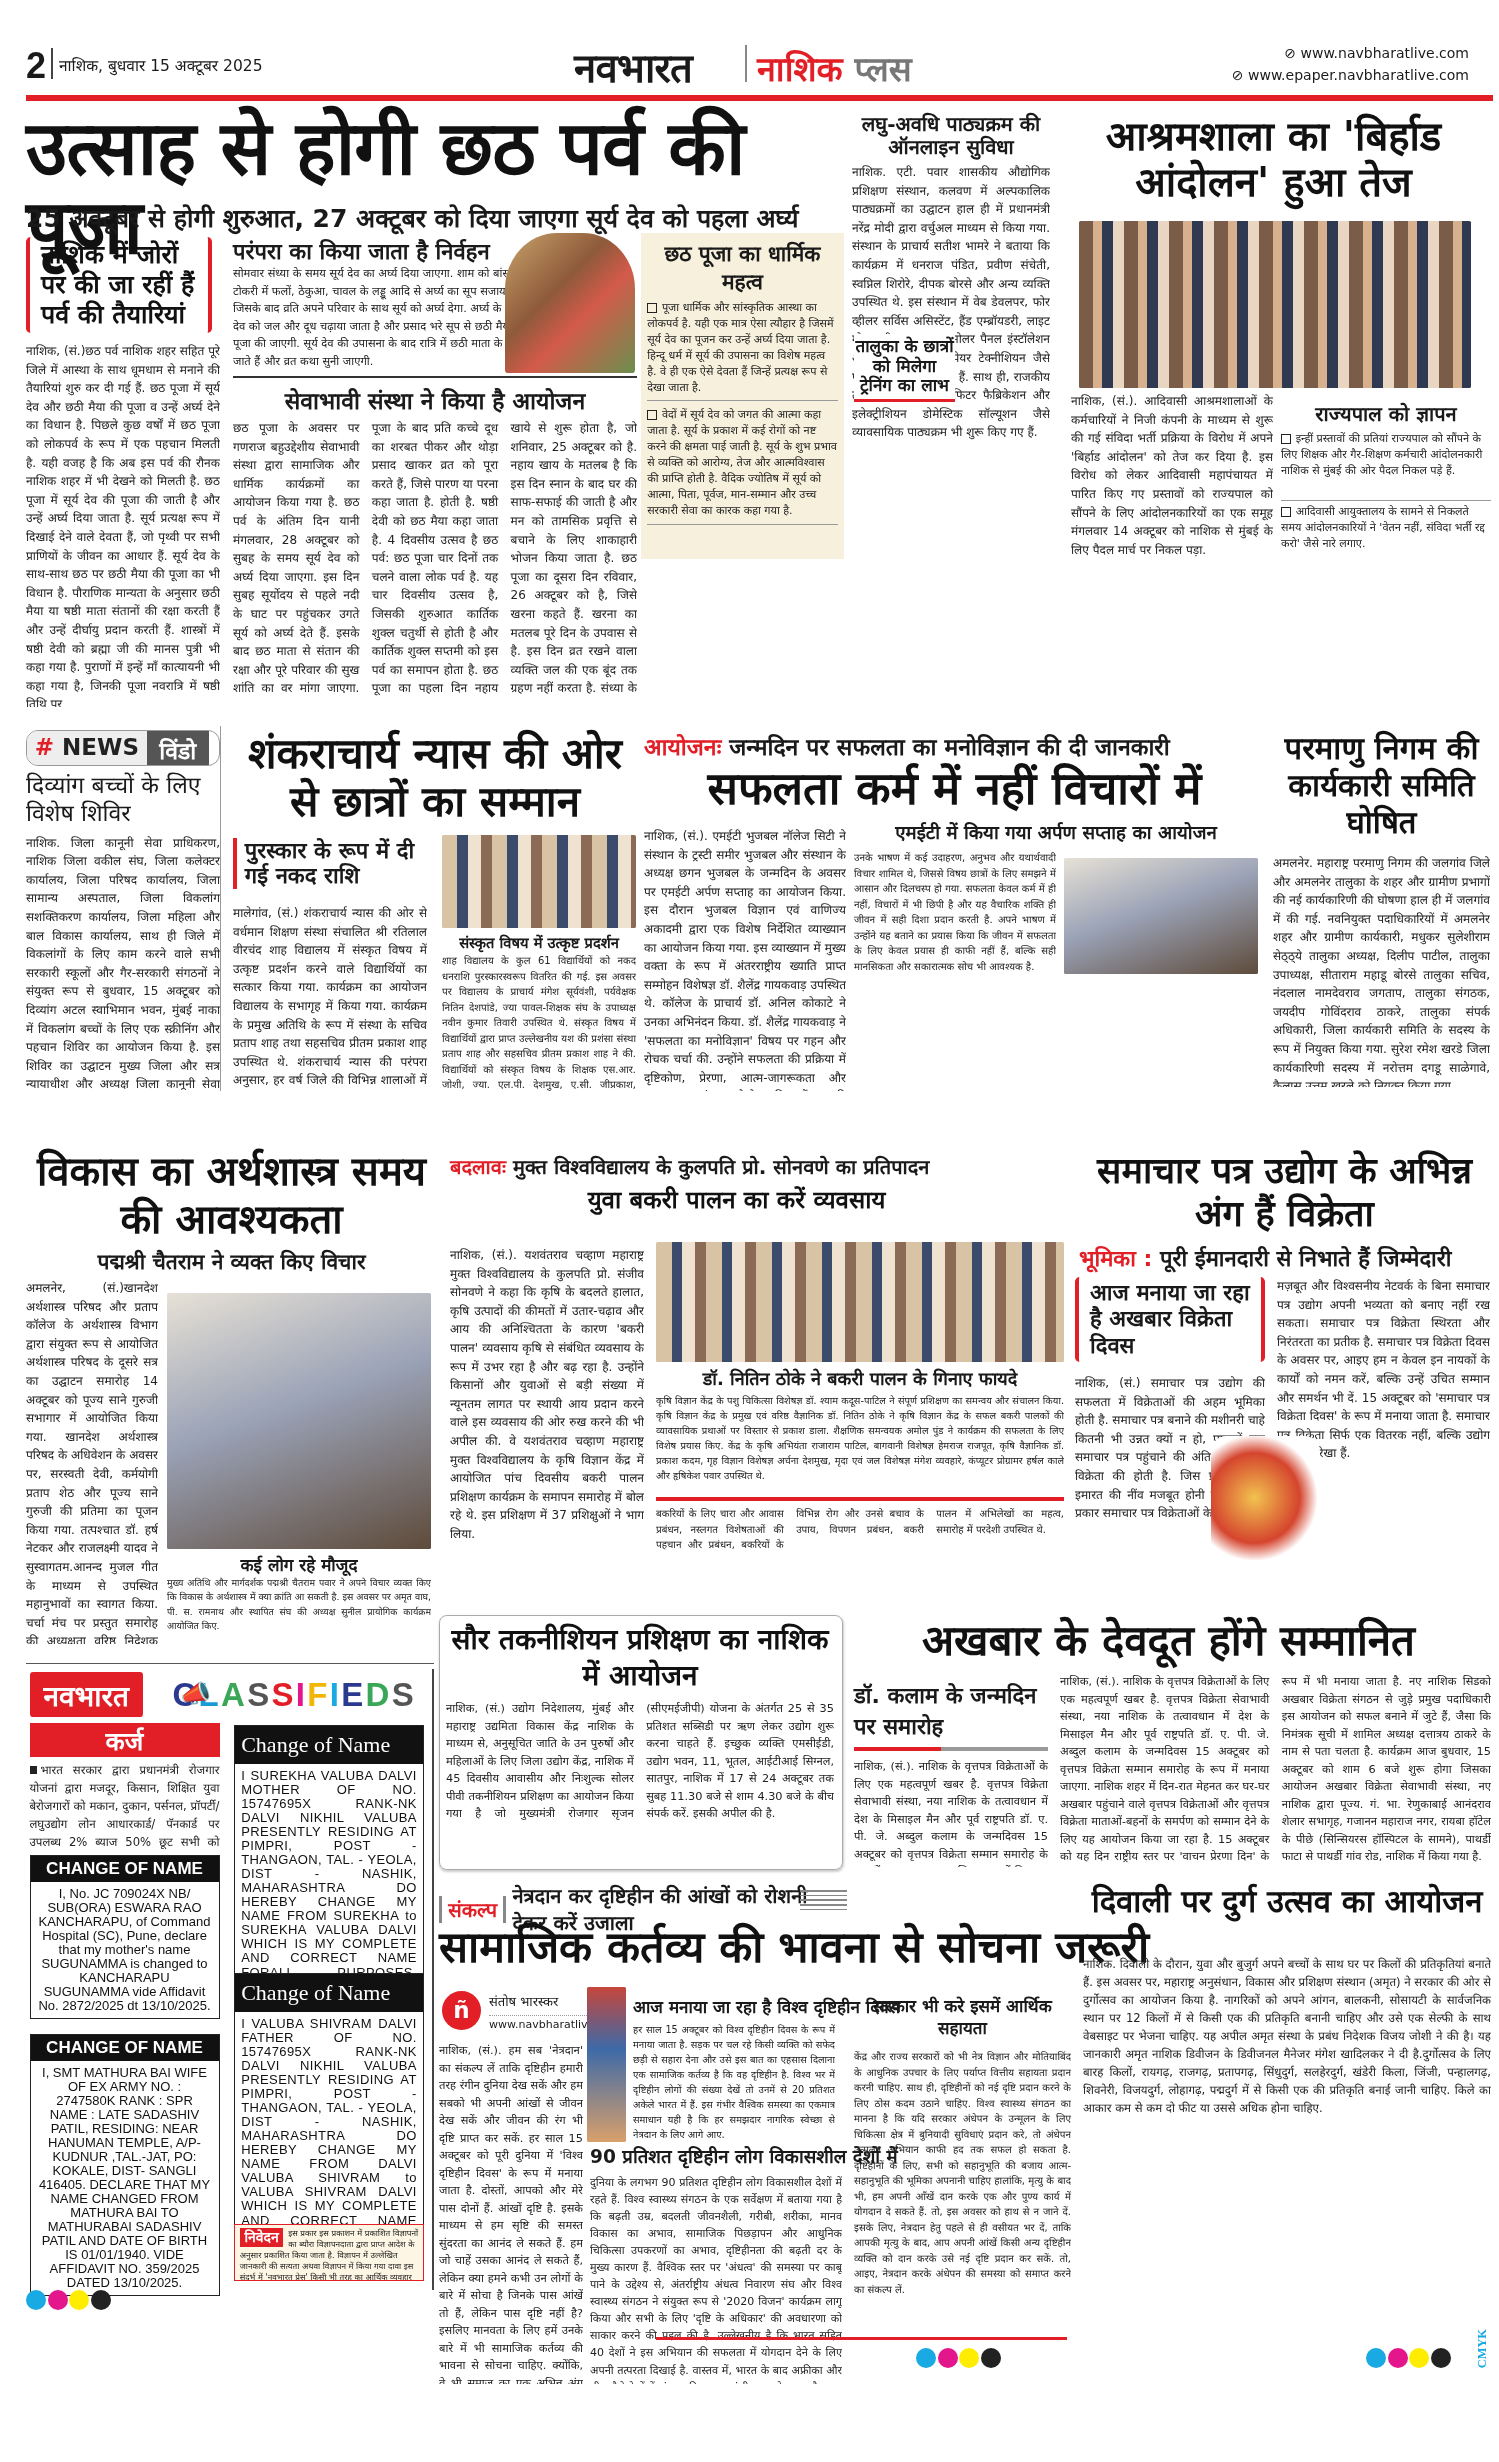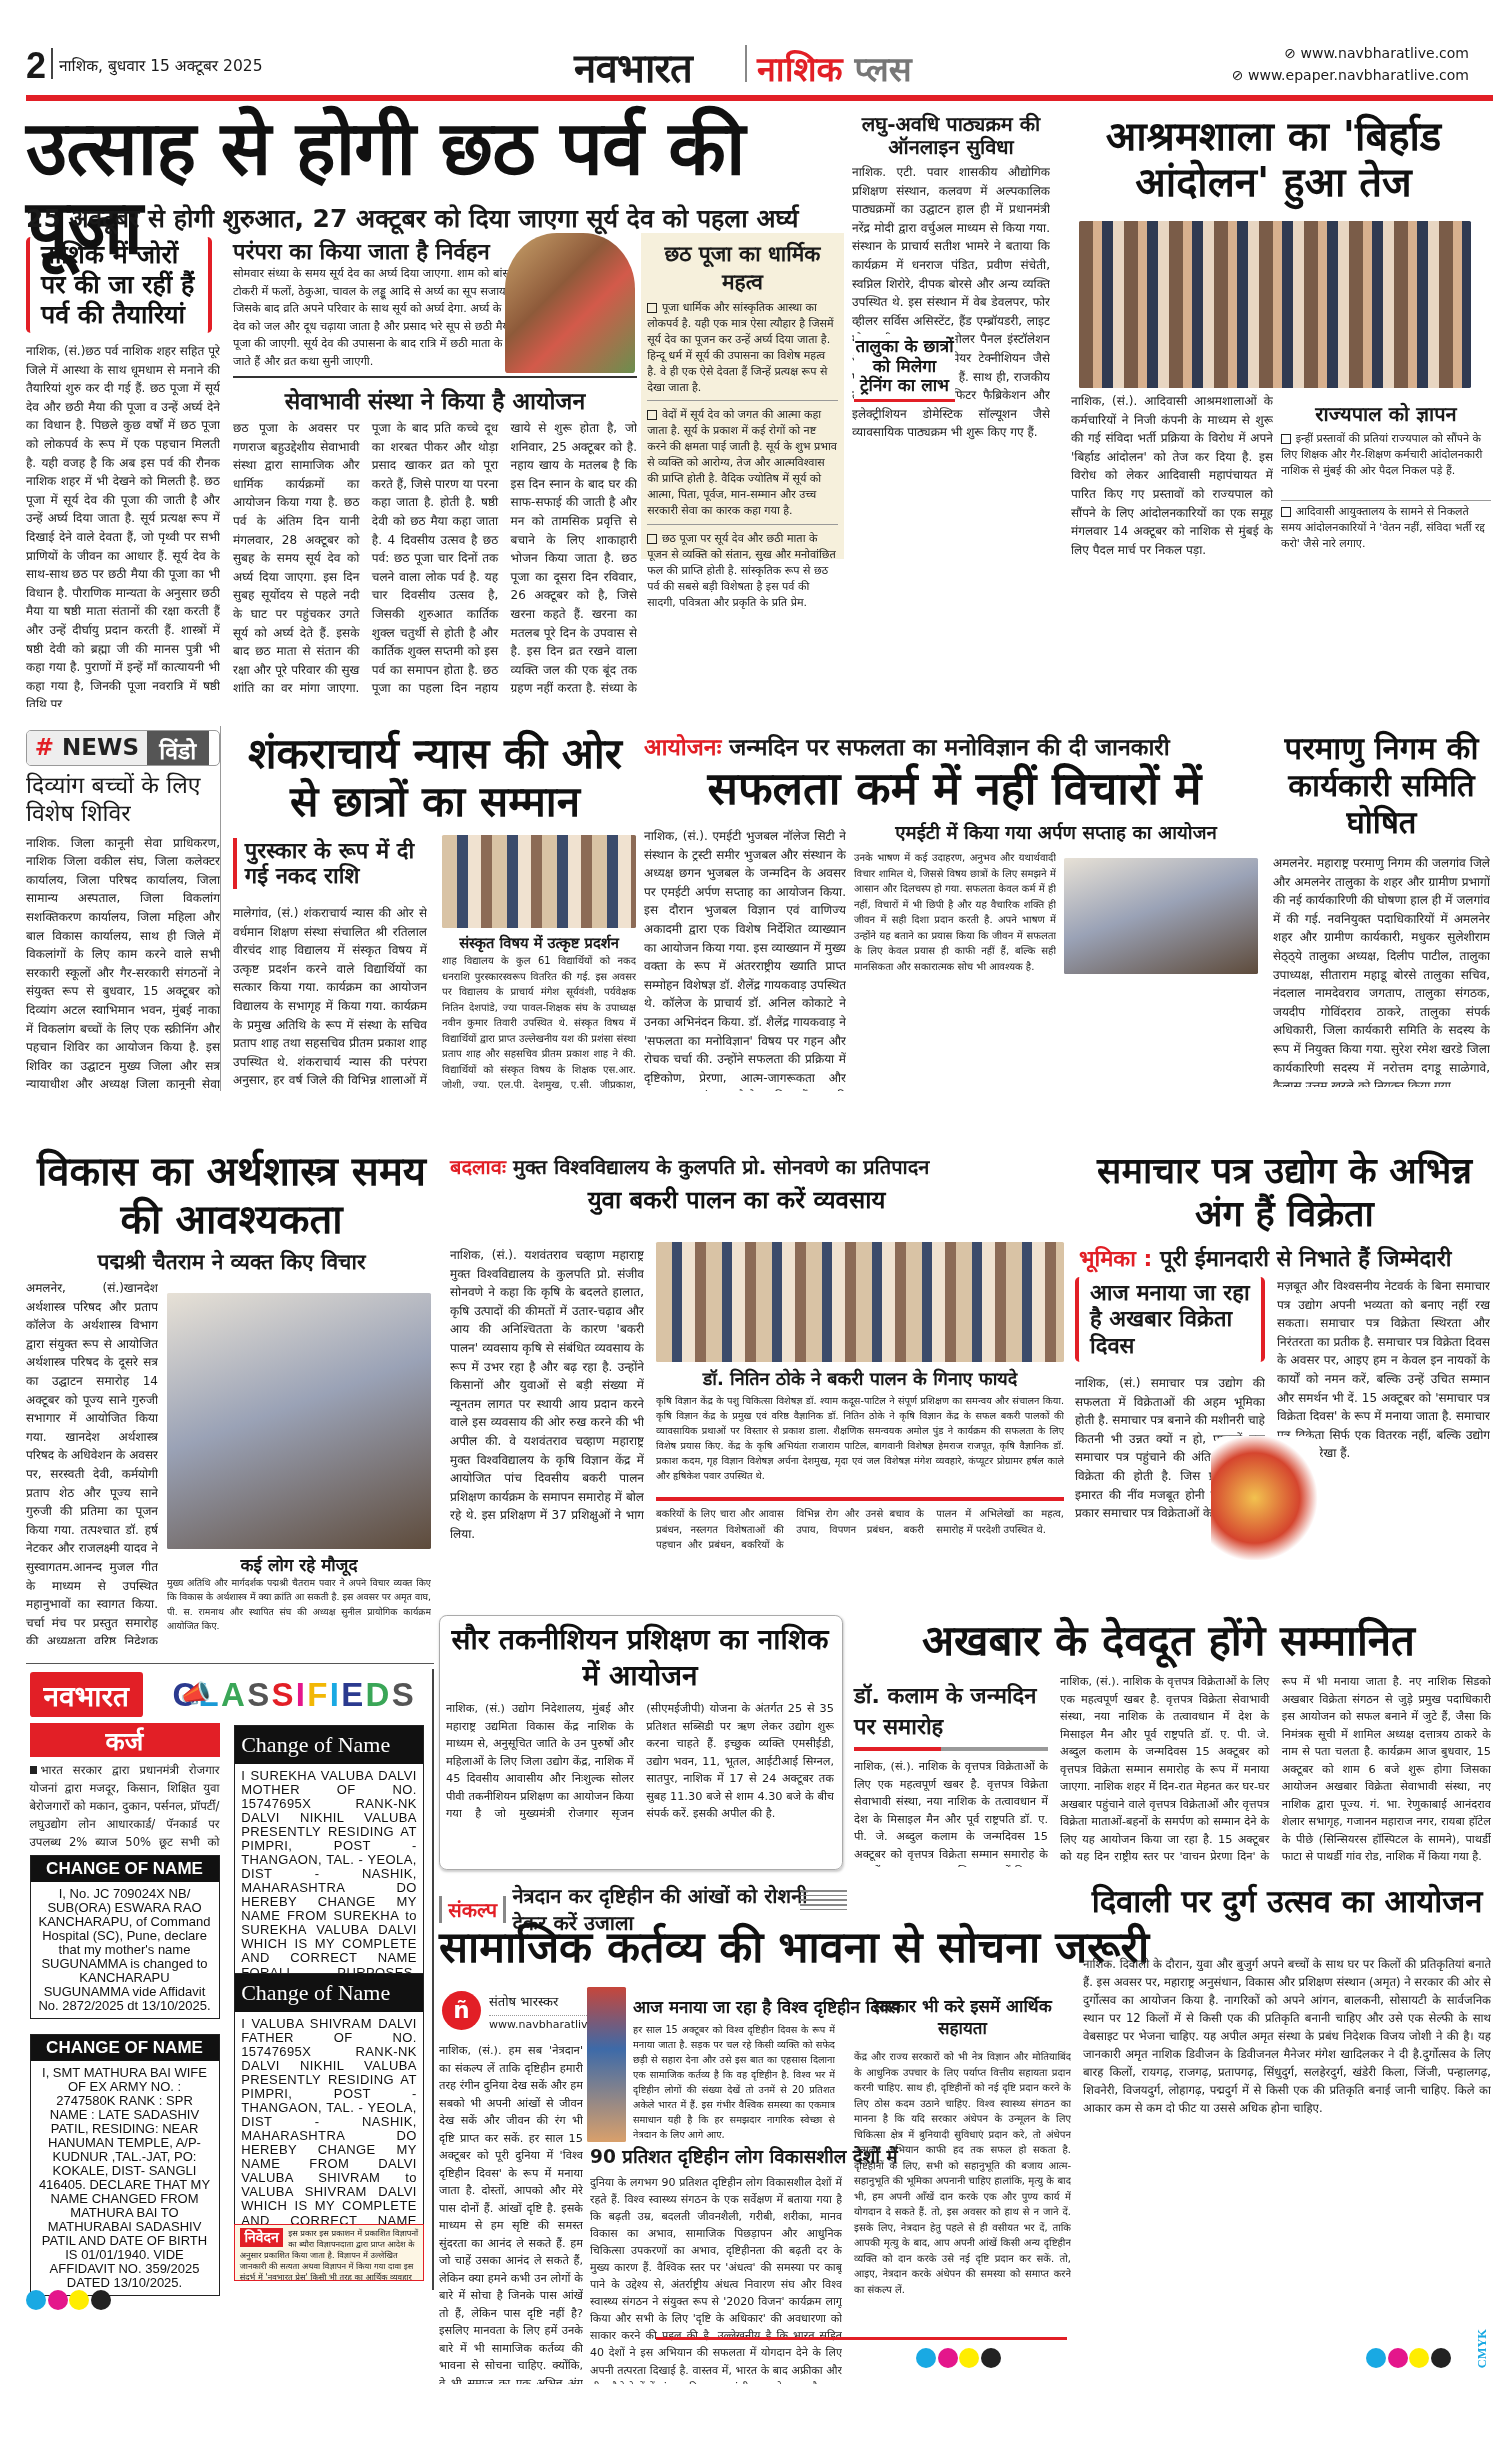--- a/index.html
+++ b/index.html
@@ -23,21 +23,21 @@
 .photo.crowd{background:repeating-linear-gradient(90deg,#7a5c48 0 14px,#d7b08e 14px 23px,#2f3a52 23px 34px,#e8d6c2 34px 45px)}
 .photo.group{background:repeating-linear-gradient(90deg,#d9c3a5 0 15.5px,#3b4b6b 15.5px 26px,#f0e2d0 26px 39px,#8c6b56 39px 50px)}
 .photo.speech{background:linear-gradient(160deg,#e7e1d6,#9aa2b6 45%,#5e4b3b)}
 .photo.kid{background:linear-gradient(180deg,#c6463b,#3d6aa8 40%,#d9a06b)}
 .photo.cyclist{background:radial-gradient(circle at 40% 50%,#f2c24f,#d5452e 50%,#fff 70%)}
 .box-beige{background:#f6f0dc}
 .bullet-sq{display:inline-block;width:10px;height:10px;border:1.6px solid #222;margin-right:4.7px;vertical-align:middle}
 .rule{height:1.6px;background:#333}
 .redline{height:3.9px;background:#e21f26}
 .kicker-red{color:#e21f26;font-weight:900}
-.news-tag{display:flex;border:0.8px solid #999;border-radius:5px;overflow:hidden;height:36px}
+.news-tag{display:flex;border:0.8px solid #999;border-radius:12px;overflow:hidden;height:36px}
 .news-tag .l{background:#eee;color:#222;font-weight:900;font-size:23px;padding:3.1px 7.8px}
 .news-tag .l b{color:#e21f26}
 .news-tag .r{background:#555;color:#fff;font-weight:900;font-size:23px;padding:3.1px 12.4px}
 .cls-head{display:flex;align-items:center}
 .cls-logo{background:#e21f26;color:#fff;font-weight:900;font-size:28px;padding:3.1px 14px;border-radius:3.1px}
 .cls-word{font-family:"Liberation Sans",sans-serif;font-weight:900;font-size:33px;letter-spacing:2.3px;margin-left:29.5px}
 .cls-box{border:1.6px solid #222}
 .cls-box .t{background:#111;color:#fff;font-weight:bold;text-align:center;font-family:"Liberation Sans",sans-serif}
 .cls-box .b{font-family:"Liberation Sans",sans-serif;font-size:13px;line-height:1.08;padding:4.7px 6.2px;text-align:center;color:#111}
 .cls-box.serif .t{font-family:"Liberation Serif",serif;font-weight:normal;font-size:26px;padding:6.2px;text-align:left}
@@ -73,21 +73,20 @@
 <div class="abs body-txt" style="left:233px;top:265px;width:311px;font-size:11.3px;text-align:left">सोमवार संध्या के समय सूर्य देव का अर्घ्य दिया जाएगा. शाम को बांस की टोकरी में फलों, ठेकुआ, चावल के लड्डू आदि से अर्घ्य का सूप सजाया जाएगा, जिसके बाद व्रति अपने परिवार के साथ सूर्य को अर्घ्य देगा. अर्घ्य के समय सूर्य देव को जल और दूध चढ़ाया जाता है और प्रसाद भरे सूप से छठी मैया की पूजा की जाएगी. सूर्य देव की उपासना के बाद रात्रि में छठी माता के गीत गाए जाते हैं और व्रत कथा सुनी जाएगी.</div>
 <div class="abs photo" style="left:505px;top:233px;width:130px;height:140px;border-radius:40% 40% 3.1px 3.1px"></div>
 <div class="abs rule" style="left:233px;top:376px;width:404px"></div>
 <div class="abs" style="left:233px;top:384px;width:404px;font-size:23px;font-weight:bold;text-align:center">सेवाभावी संस्था ने किया है आयोजन</div>
 <div class="abs body-txt cols3" style="left:233px;top:419px;width:404px;height:287px;overflow:hidden">छठ पूजा के अवसर पर गणराज बहुउद्देशीय सेवाभावी संस्था द्वारा सामाजिक और धार्मिक कार्यक्रमों का आयोजन किया गया है. छठ पर्व के अंतिम दिन यानी मंगलवार, 28 अक्टूबर को सुबह के समय सूर्य देव को अर्घ्य दिया जाएगा. इस दिन सुबह सूर्योदय से पहले नदी के घाट पर पहुंचकर उगते सूर्य को अर्घ्य देते हैं. इसके बाद छठ माता से संतान की रक्षा और पूरे परिवार की सुख शांति का वर मांगा जाएगा. पूजा के बाद प्रति कच्चे दूध का शरबत पीकर और थोड़ा प्रसाद खाकर व्रत को पूरा करते हैं, जिसे पारण या परना कहा जाता है. होती है. षष्ठी देवी को छठ मैया कहा जाता है. 4 दिवसीय उत्सव है छठ पर्व: छठ पूजा चार दिनों तक चलने वाला लोक पर्व है. यह चार दिवसीय उत्सव है, जिसकी शुरुआत कार्तिक शुक्ल चतुर्थी से होती है और कार्तिक शुक्ल सप्तमी को इस पर्व का समापन होता है. छठ पूजा का पहला दिन नहाय खाये से शुरू होता है, जो शनिवार, 25 अक्टूबर को है. नहाय खाय के मतलब है कि इस दिन स्नान के बाद घर की साफ-सफाई की जाती है और मन को तामसिक प्रवृत्ति से बचाने के लिए शाकाहारी भोजन किया जाता है. छठ पूजा का दूसरा दिन रविवार, 26 अक्टूबर को है, जिसे खरना कहते हैं. खरना का मतलब पूरे दिन के उपवास से है. इस दिन व्रत रखने वाला व्यक्ति जल की एक बूंद तक ग्रहण नहीं करता है. संध्या के समय गुड़ की खीर, घी लगी हुई रोटी और फलों का सेवन करते हैं. साथ ही घर के बाकि सदस्यों को इसे प्रसाद के तौर पर दिया जाता है. छठ पर्व का तीसरा दिन यानी कि सोमवार, 27 अक्टूबर को पूजा की जाएगी.</div>
 
 <div class="abs box-beige" style="left:641px;top:233px;width:203px;height:326px;padding:6.2px">
   <div style="font-size:21px;font-weight:bold;text-align:center;margin-bottom:4.7px">छठ पूजा का धार्मिक महत्व</div>
   <div style="font-size:11px;line-height:1.45;margin-bottom:6.2px;border-bottom:0.8px solid #999;padding-bottom:4.7px"><span class="bullet-sq"></span><span>पूजा धार्मिक और सांस्कृतिक आस्था का लोकपर्व है. यही एक मात्र ऐसा त्यौहार है जिसमें सूर्य देव का पूजन कर उन्हें अर्घ्य दिया जाता है. हिन्दू धर्म में सूर्य की उपासना का विशेष महत्व है. वे ही एक ऐसे देवता हैं जिन्हें प्रत्यक्ष रूप से देखा जाता है.</span></div>
   <div style="font-size:11px;line-height:1.45;margin-bottom:6.2px;border-bottom:0.8px solid #999;padding-bottom:4.7px"><span class="bullet-sq"></span><span>वेदों में सूर्य देव को जगत की आत्मा कहा जाता है. सूर्य के प्रकाश में कई रोगों को नष्ट करने की क्षमता पाई जाती है. सूर्य के शुभ प्रभाव से व्यक्ति को आरोग्य, तेज और आत्मविश्वास की प्राप्ति होती है. वैदिक ज्योतिष में सूर्य को आत्मा, पिता, पूर्वज, मान-सम्मान और उच्च सरकारी सेवा का कारक कहा गया है.</span></div>
-  <div style="font-size:11px;line-height:1.45"><span class="bullet-sq"></span><span>छठ पूजा पर सूर्य देव और छठी माता के पूजन से व्यक्ति को संतान, सुख और मनोवांछित फल की प्राप्ति होती है. सांस्कृतिक रूप से छठ पर्व की सबसे बड़ी विशेषता है इस पर्व की सादगी, पवित्रता और प्रकृति के प्रति प्रेम.</span></div>
 </div>
 
 <div class="abs" style="left:852px;top:113px;width:198px;font-size:20px;font-weight:bold;text-align:center;line-height:1.15">लघु-अवधि पाठ्यक्रम की ऑनलाइन सुविधा</div>
 <div class="abs body-txt" style="left:852px;top:163px;width:198px;height:543px;overflow:hidden">नाशिक. एटी. पवार शासकीय औद्योगिक प्रशिक्षण संस्थान, कलवण में अल्पकालिक पाठ्यक्रमों का उद्घाटन हाल ही में प्रधानमंत्री नरेंद्र मोदी द्वारा वर्चुअल माध्यम से किया गया. संस्थान के प्राचार्य सतीश भामरे ने बताया कि कार्यक्रम में धनराज पंडित, प्रवीण संचेती, स्वप्निल शिरोरे, दीपक बोरसे और अन्य व्यक्ति उपस्थित थे. इस संस्थान में वेब डेवलपर, फोर व्हीलर सर्विस असिस्टेंट, हैंड एम्ब्रॉयडरी, लाइट मोटर व्हीकल ड्राइवर, सोलर पैनल इंस्टॉलेशन और एलईडी लाइट रिपेयर टेक्नीशियन जैसे पाठ्यक्रम शुरू किए गए हैं. साथ ही, राजकीय तकनीकी विद्यालय में फिटर फैब्रिकेशन और इलेक्ट्रीशियन डोमेस्टिक सॉल्यूशन जैसे व्यावसायिक पाठ्यक्रम भी शुरू किए गए हैं.</div>
 <div class="abs" style="left:854px;top:334px;width:101px;background:#fff;font-size:17px;font-weight:bold;text-align:center;line-height:1.15;border-bottom:3.1px solid #e21f26;padding:3.1px 0">तालुका के छात्रों को मिलेगा ट्रेनिंग का लाभ</div>
 
 <div class="abs h-big" style="left:1064px;top:113px;width:419px;font-size:40px;text-align:center;line-height:1.15">आश्रमशाला का 'बिर्हाड आंदोलन' हुआ तेज</div>
 <div class="abs photo crowd" style="left:1079px;top:221px;width:392px;height:167px"></div>
 <div class="abs body-txt" style="left:1071px;top:392px;width:202px;height:314px;overflow:hidden">नाशिक, (सं.). आदिवासी आश्रमशालाओं के कर्मचारियों ने निजी कंपनी के माध्यम से शुरू की गई संविदा भर्ती प्रक्रिया के विरोध में अपने 'बिर्हाड आंदोलन' को तेज कर दिया है. इस विरोध को लेकर आदिवासी महापंचायत में पारित किए गए प्रस्तावों को राज्यपाल को सौंपने के लिए आंदोलनकारियों का एक समूह मंगलवार 14 अक्टूबर को नाशिक से मुंबई के लिए पैदल मार्च पर निकल पड़ा.</div>
 <div class="abs" style="left:1281px;top:400px;width:210px;font-size:20px;font-weight:bold;text-align:center">राज्यपाल को ज्ञापन</div>

